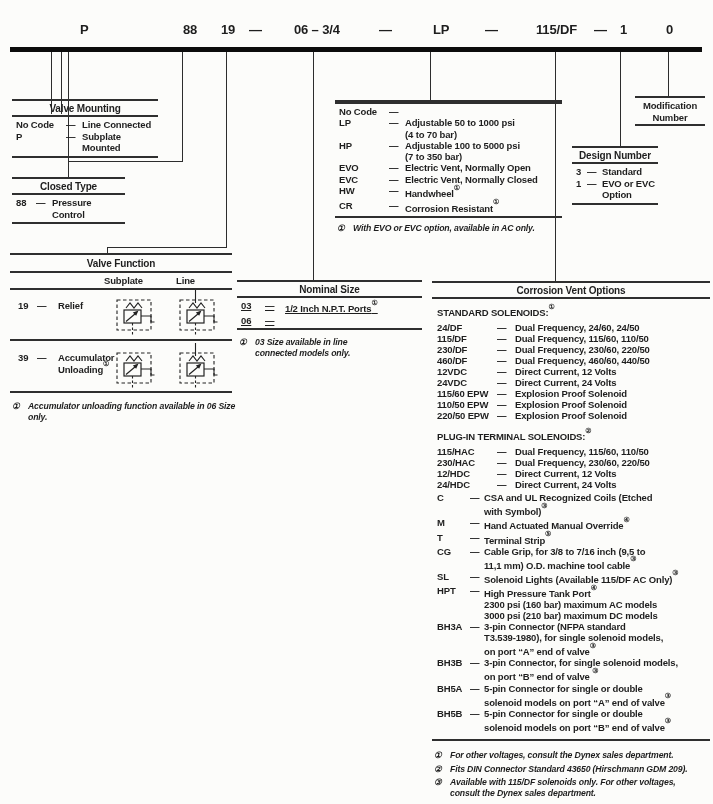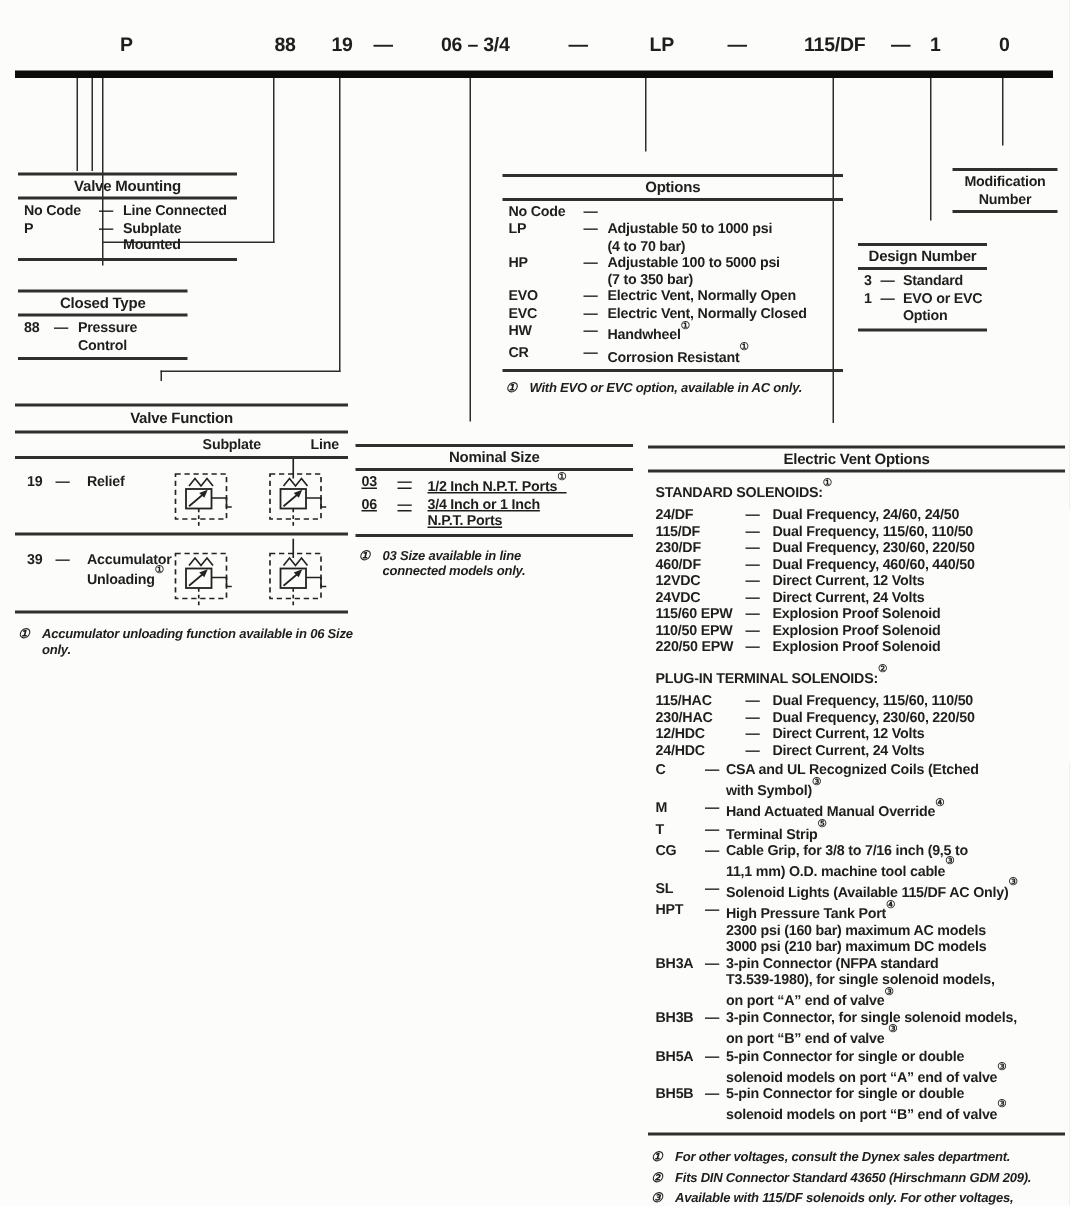--- a/index.html
+++ b/index.html
@@ -9,41 +9,41 @@
     background:#fcfcfa; color:#1e1e1e;
     font-family:"Liberation Sans", sans-serif;
     font-weight:bold; font-size:9.5px; letter-spacing:-0.15px;
     overflow:hidden;
   }
   .pre { white-space:pre-line; }
   .code-seg { position:absolute; font-size:13px; font-weight:bold; top:22px; }
   .bar { position:absolute; background:#0c0c0c; }
   .ln  { position:absolute; background:#2d2d2d; }
   .rule { height:2px; background:#2f2f2f; }
-  .box { position:absolute;margin-top:16px; }
+  .box { position:absolute; }
   .title { text-align:center; font-size:10px; padding:2px 0 1px 0; }
   .rows { padding:2px 0 2px 4px; }
   .row { display:grid; line-height:11.5px; }
   .row .d { text-align:left; }
   .vm .row { grid-template-columns:50px 16px 1fr; }
   .vt .row { grid-template-columns:20px 16px 1fr; }
   .ns .row { grid-template-columns:24px 20px 1fr;text-decoration:underline; }
   .op .row { grid-template-columns:50px 16px 1fr; line-height:11.3px; }
   .dn .row { grid-template-columns:11px 15px 1fr; }
   .ev .rowstd { grid-template-columns:60px 18px 1fr; }
   .ev .rowsol { grid-template-columns:33px 14px 1fr; }
   .ev .row { line-height:11px; }
   .heading { line-height:12px; margin:5px 0 3px 5px; }
   .ev .rows { padding-left:5px; }
   .fn { display:grid; grid-template-columns:16px 1fr;
         font-style:italic; font-size:8.7px; line-height:10.8px; margin:2px 0 0 2px; }
   .fnlist { margin-top:9px; }
   sup.fnmark { font-size:7px; position:relative; top:-3.5px; letter-spacing:0; }
   .abs { position:absolute; }
-  .ctr { text-align:right; }
+  .ctr { text-align:left; }
   svg { display:block; }
 </style>
 </head>
 <body>
 
 <div class="page">
 
   <div>
     <span class="code-seg" style="left:80px">P</span>
     <span class="code-seg" style="left:183px">88</span>
@@ -194,36 +194,33 @@
 
         <div class="row">
           <span class="c">03</span>
           <span class="d">—</span>
           <span class="t pre">1/2 Inch N.P.T. Ports<sup class="fnmark">①</sup></span>
         </div>
 
         <div class="row">
           <span class="c">06</span>
           <span class="d">—</span>
-          <span class="t pre">3/4 Inch or 1 Inch
-N.P.T. Ports</span>
         </div>
 
     </div>
     <div class="rule"></div>
     <div class="fn" style="margin-top:7px">
       <span>①</span>
       <span class="pre">03 Size available in line
 connected models only.</span>
     </div>
   </div>
 
   <div class="box op" style="left:335px;top:100px;width:227px">
     <div class="rule"></div>
-    <div class="title">Options</div>
     <div class="rule"></div>
     <div class="rows">
 
         <div class="row">
           <span class="c">No Code</span>
           <span class="d">—</span>
         </div>
 
         <div class="row">
           <span class="c">LP</span>
@@ -296,21 +293,21 @@
           <span class="t pre">EVO or EVC
 Option</span>
         </div>
 
     </div>
     <div class="rule"></div>
   </div>
 
   <div class="box ev" style="left:432px;top:281px;width:278px">
     <div class="rule"></div>
-    <div class="title">Electric Vent Options</div>
+    <div class="title">Corrosion Vent Options</div>
     <div class="rule"></div>
 
     <div class="heading">STANDARD SOLENOIDS:<sup class="fnmark">①</sup></div>
     <div class="rows" style="padding-top:0">
 
         <div class="row rowstd">
           <span class="c">24/DF</span>
           <span class="d">—</span>
           <span class="t pre">Dual Frequency, 24/60, 24/50</span>
         </div>

